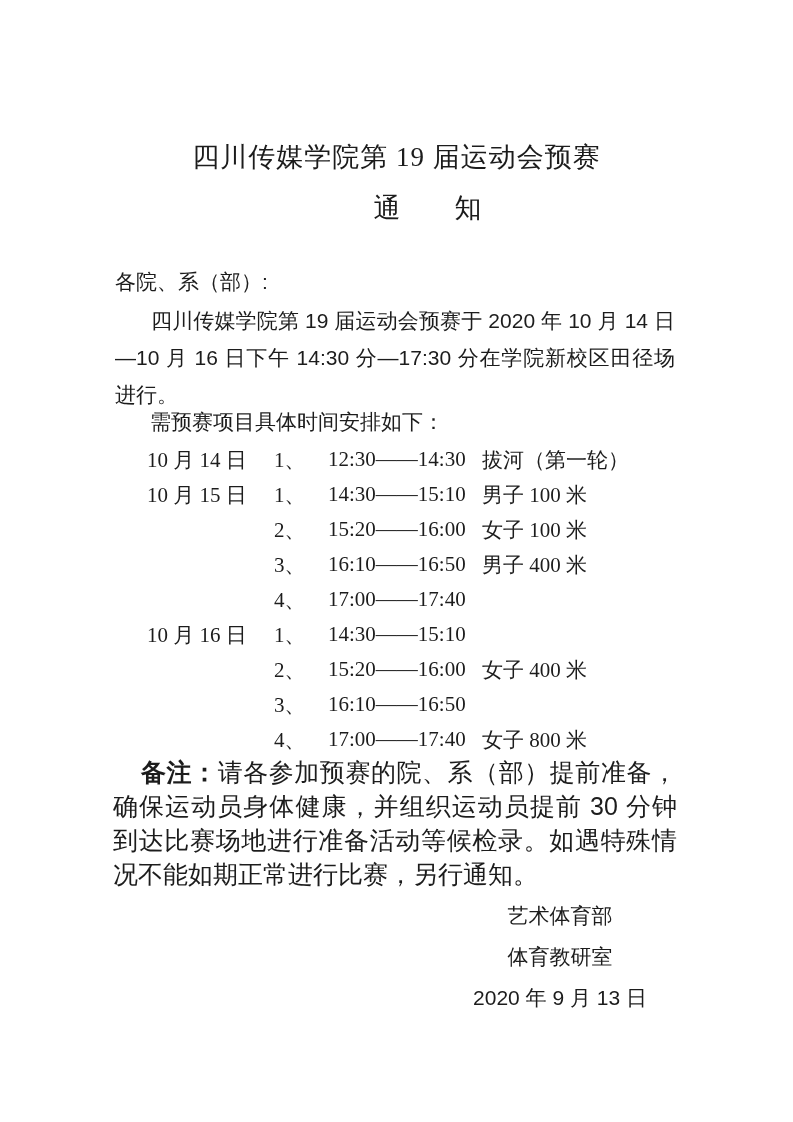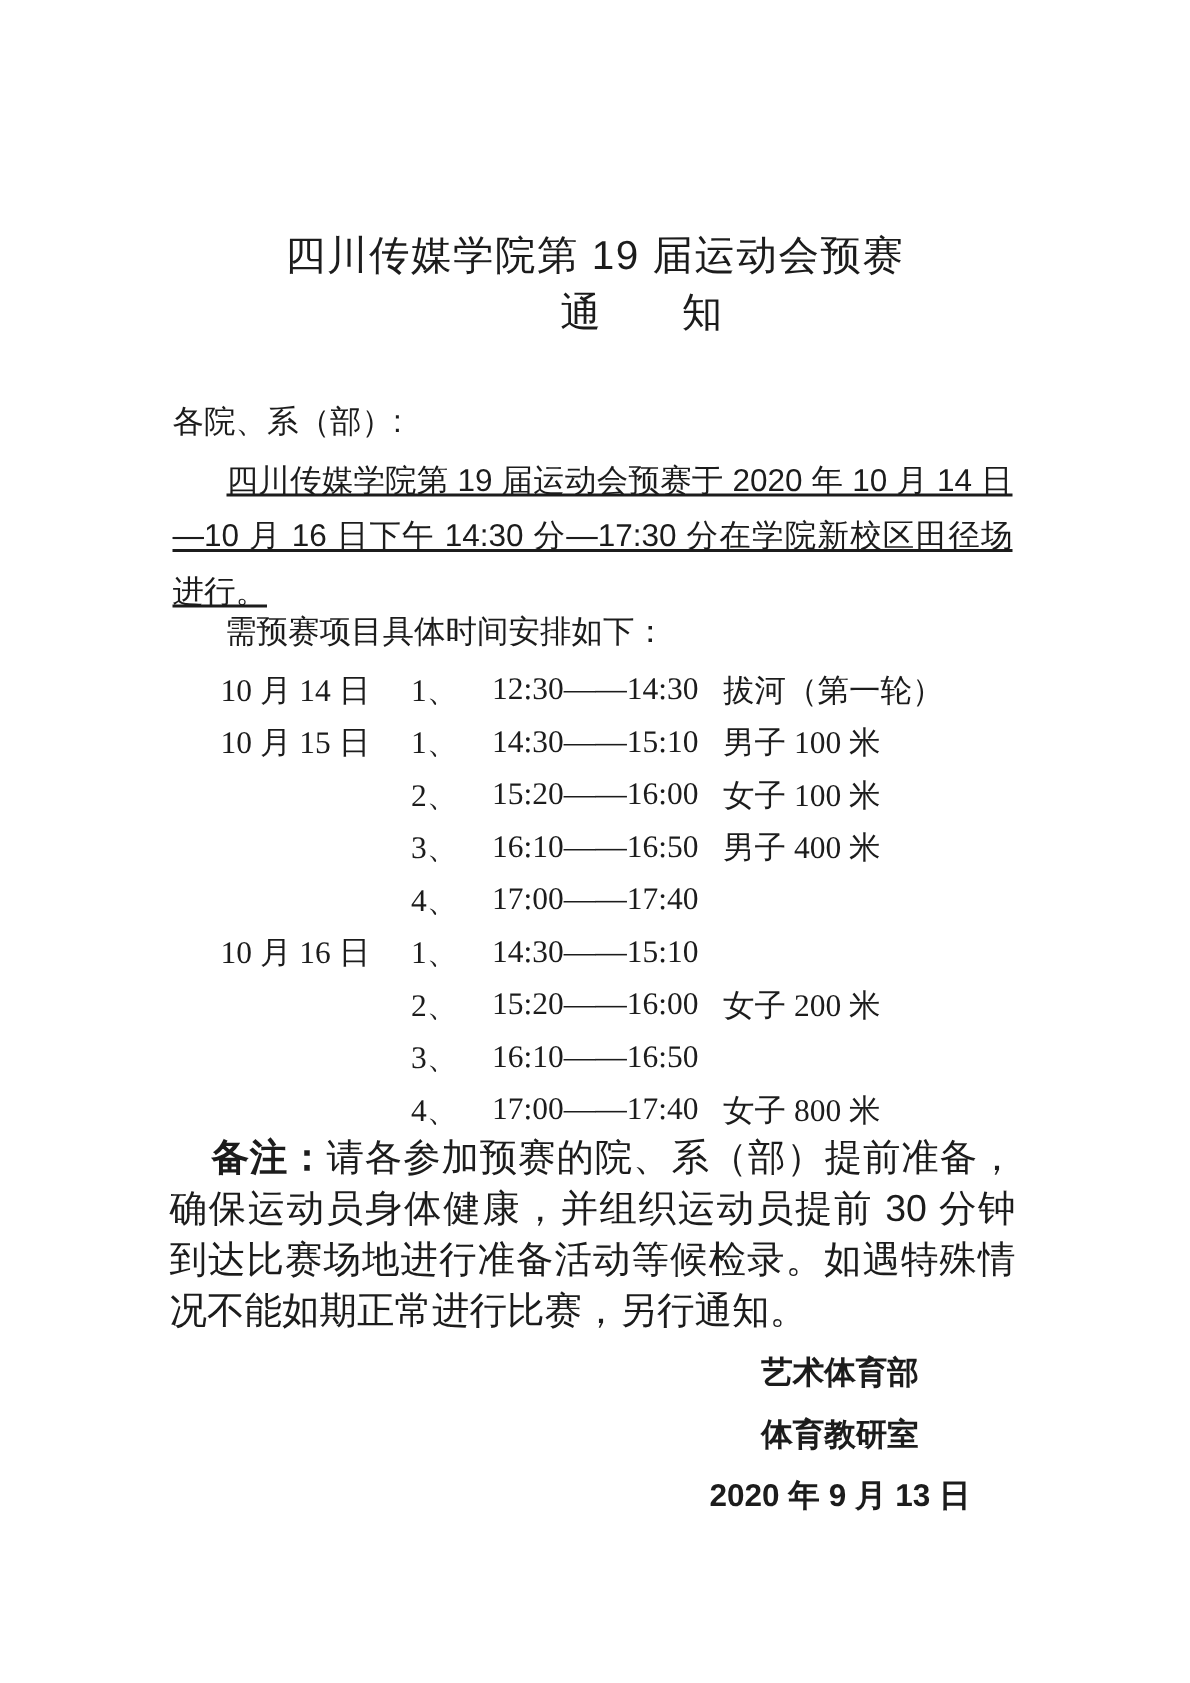--- a/index.html
+++ b/index.html
@@ -7,29 +7,30 @@
     position: relative;
     width: 793px;
     height: 1122px;
     background: #ffffff;
     color: #1c1c1c;
     font-family: "Liberation Sans", "DejaVu Sans", sans-serif;
     overflow: hidden;
   }
   .title {
     position: absolute;
-    top: 152px;
+    top: 139px;
     left: 0;
     width: 793px;
     margin: 0;
     text-align: center;
     font-size: 27px;
     font-weight: normal;
     line-height: 36px;
     letter-spacing: 1px;
+    font-family: Liberation Serif, serif;
   }
   .subtitle {
     position: absolute;
     top: 190px;
     left: 0;
     width: 793px;
     margin: 0;
     text-align: center;
     font-size: 27px;
     font-weight: normal;
@@ -47,21 +48,20 @@
   .intro {
     position: absolute;
     top: 302px;
     left: 115px;
     width: 560px;
     margin: 0;
     font-size: 21px;
     line-height: 37px;
     text-indent: 36px;
     text-align: justify;
-    text-decoration: underline;
   }
   .schedule-heading {
     position: absolute;
     top: 407px;
     left: 150px;
     margin: 0;
     font-size: 21px;
     line-height: 30px;
   }
   .schedule {
@@ -91,21 +91,20 @@
     text-align: justify;
   }
   .remarks b { font-weight: bold; }
   .signature {
     position: absolute;
     top: 895px;
     left: 380px;
     width: 360px;
     text-align: center;
     font-size: 21px;
-    font-weight: bold;
   }
   .signature p {
     margin: 0;
     line-height: 41px;
   }
 </style>
 </head>
 <body>
 
 <div class="page">
@@ -152,21 +151,21 @@
     </div>
     <div class="srow">
       <span>10 月 16 日</span>
       <span>1、</span>
       <span>14:30——15:10</span>
     </div>
     <div class="srow">
       <span></span>
       <span>2、</span>
       <span>15:20——16:00</span>
-      <span>女子 200 米</span>
+      <span>女子 400 米</span>
     </div>
     <div class="srow">
       <span></span>
       <span>3、</span>
       <span>16:10——16:50</span>
     </div>
     <div class="srow">
       <span></span>
       <span>4、</span>
       <span>17:00——17:40</span>

